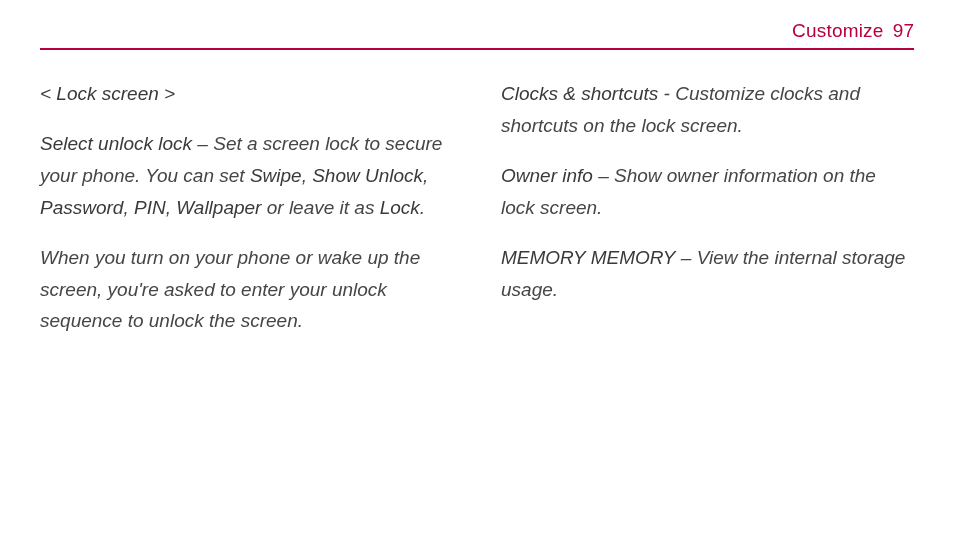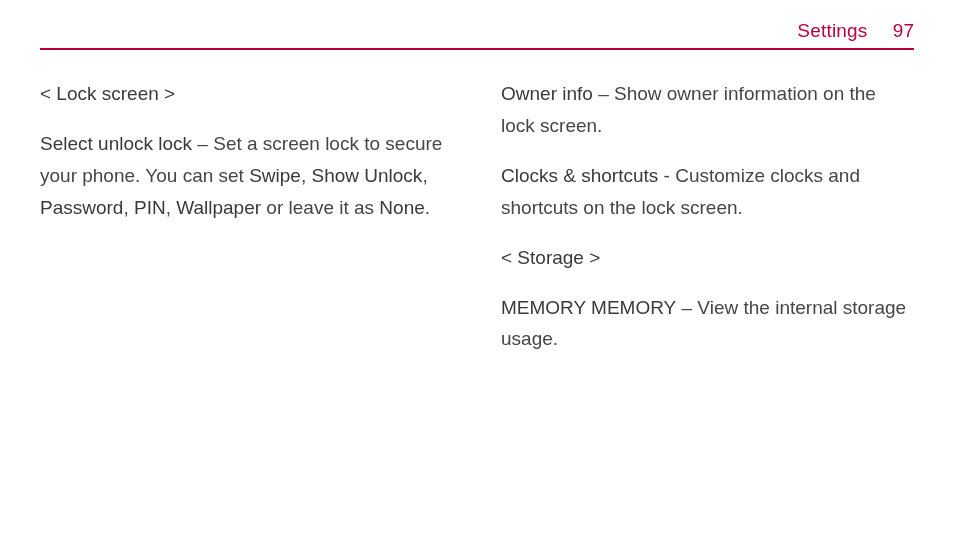--- a/index.html
+++ b/index.html
@@ -18,29 +18,30 @@
   }
   .header {
     text-align: right;
     font-size: 19px;
     color: #b8003a;
     padding-bottom: 6px;
     border-bottom: 2px solid #b8003a;
     margin-bottom: 28px;
   }
   .header .section-name { letter-spacing: 0.2px; }
-  .header .page-num { font-weight: 400; margin-left: 20px; }
+  .header .page-num { font-weight: 400; margin-left: 4px; }
   .cols {
     display: flex;
     gap: 48px;
   }
   .col {
     flex: 1 1 0;
     font-size: 19px;
     line-height: 1.68;
+    font-style: italic;
   }
   .para { margin: 0 0 18px 0; }
   .b { font-weight: 500; color: #3a3a3a; }
   .keyglyph {
     display: inline-block;
     width: 28px;
     height: 16px;
     border: 1.5px solid #555;
     border-radius: 9px;
     vertical-align: -2px;
@@ -48,48 +49,48 @@
     background: linear-gradient(to bottom, #fafafa 0%, #d9d9d9 100%);
     box-shadow: inset 0 0 1px rgba(0,0,0,0.3);
   }
 </style>
 </head>
 <body>
 
 <div class="page">
 
   <div class="header">
-    <span class="section-name">Settings</span>
+    <span class="section-name">Customize</span>
     <span class="page-num">97</span>
   </div>
 
   <div class="cols">
 
     <div class="col">
       <p class="para b">&lt; Lock screen &gt;</p>
 
       <p class="para">
-        <span class="b">Select unlock lock</span><span> – Set a screen lock to secure your phone. You can set </span><span class="b">Swipe</span><span>, </span><span class="b">Show Unlock</span><span>, </span><span class="b">Password</span><span>, </span><span class="b">PIN</span><span>, </span><span class="b">Wallpaper</span><span> or leave it as </span><span class="b">None</span><span>.</span>
+        <span class="b">Select unlock lock</span><span> – Set a screen lock to secure your phone. You can set </span><span class="b">Swipe</span><span>, </span><span class="b">Show Unlock</span><span>, </span><span class="b">Password</span><span>, </span><span class="b">PIN</span><span>, </span><span class="b">Wallpaper</span><span> or leave it as </span><span class="b">Lock</span><span>.</span>
       </p>
 
+      <p class="para">When you turn on your phone or wake up the screen, you're asked to enter your unlock sequence to unlock the screen.</p>
 
     </div>
 
     <div class="col">
       <p class="para">
-        <span class="b">Owner info</span><span> – Show owner information on the lock screen.</span>
+        <span class="b">Clocks &amp; shortcuts</span><span> - Customize clocks and shortcuts on the lock screen.</span>
       </p>
 
       <p class="para">
-        <span class="b">Clocks &amp; shortcuts</span><span> - Customize clocks and shortcuts on the lock screen.</span>
+        <span class="b">Owner info</span><span> – Show owner information on the lock screen.</span>
       </p>
 
 
 
-      <p class="para b">&lt; Storage &gt;</p>
 
       <p class="para">
         <span class="b">MEMORY MEMORY</span><span> – View the internal storage usage.</span>
       </p>
     </div>
 
   </div>
 </div>
 
 </body></html>

